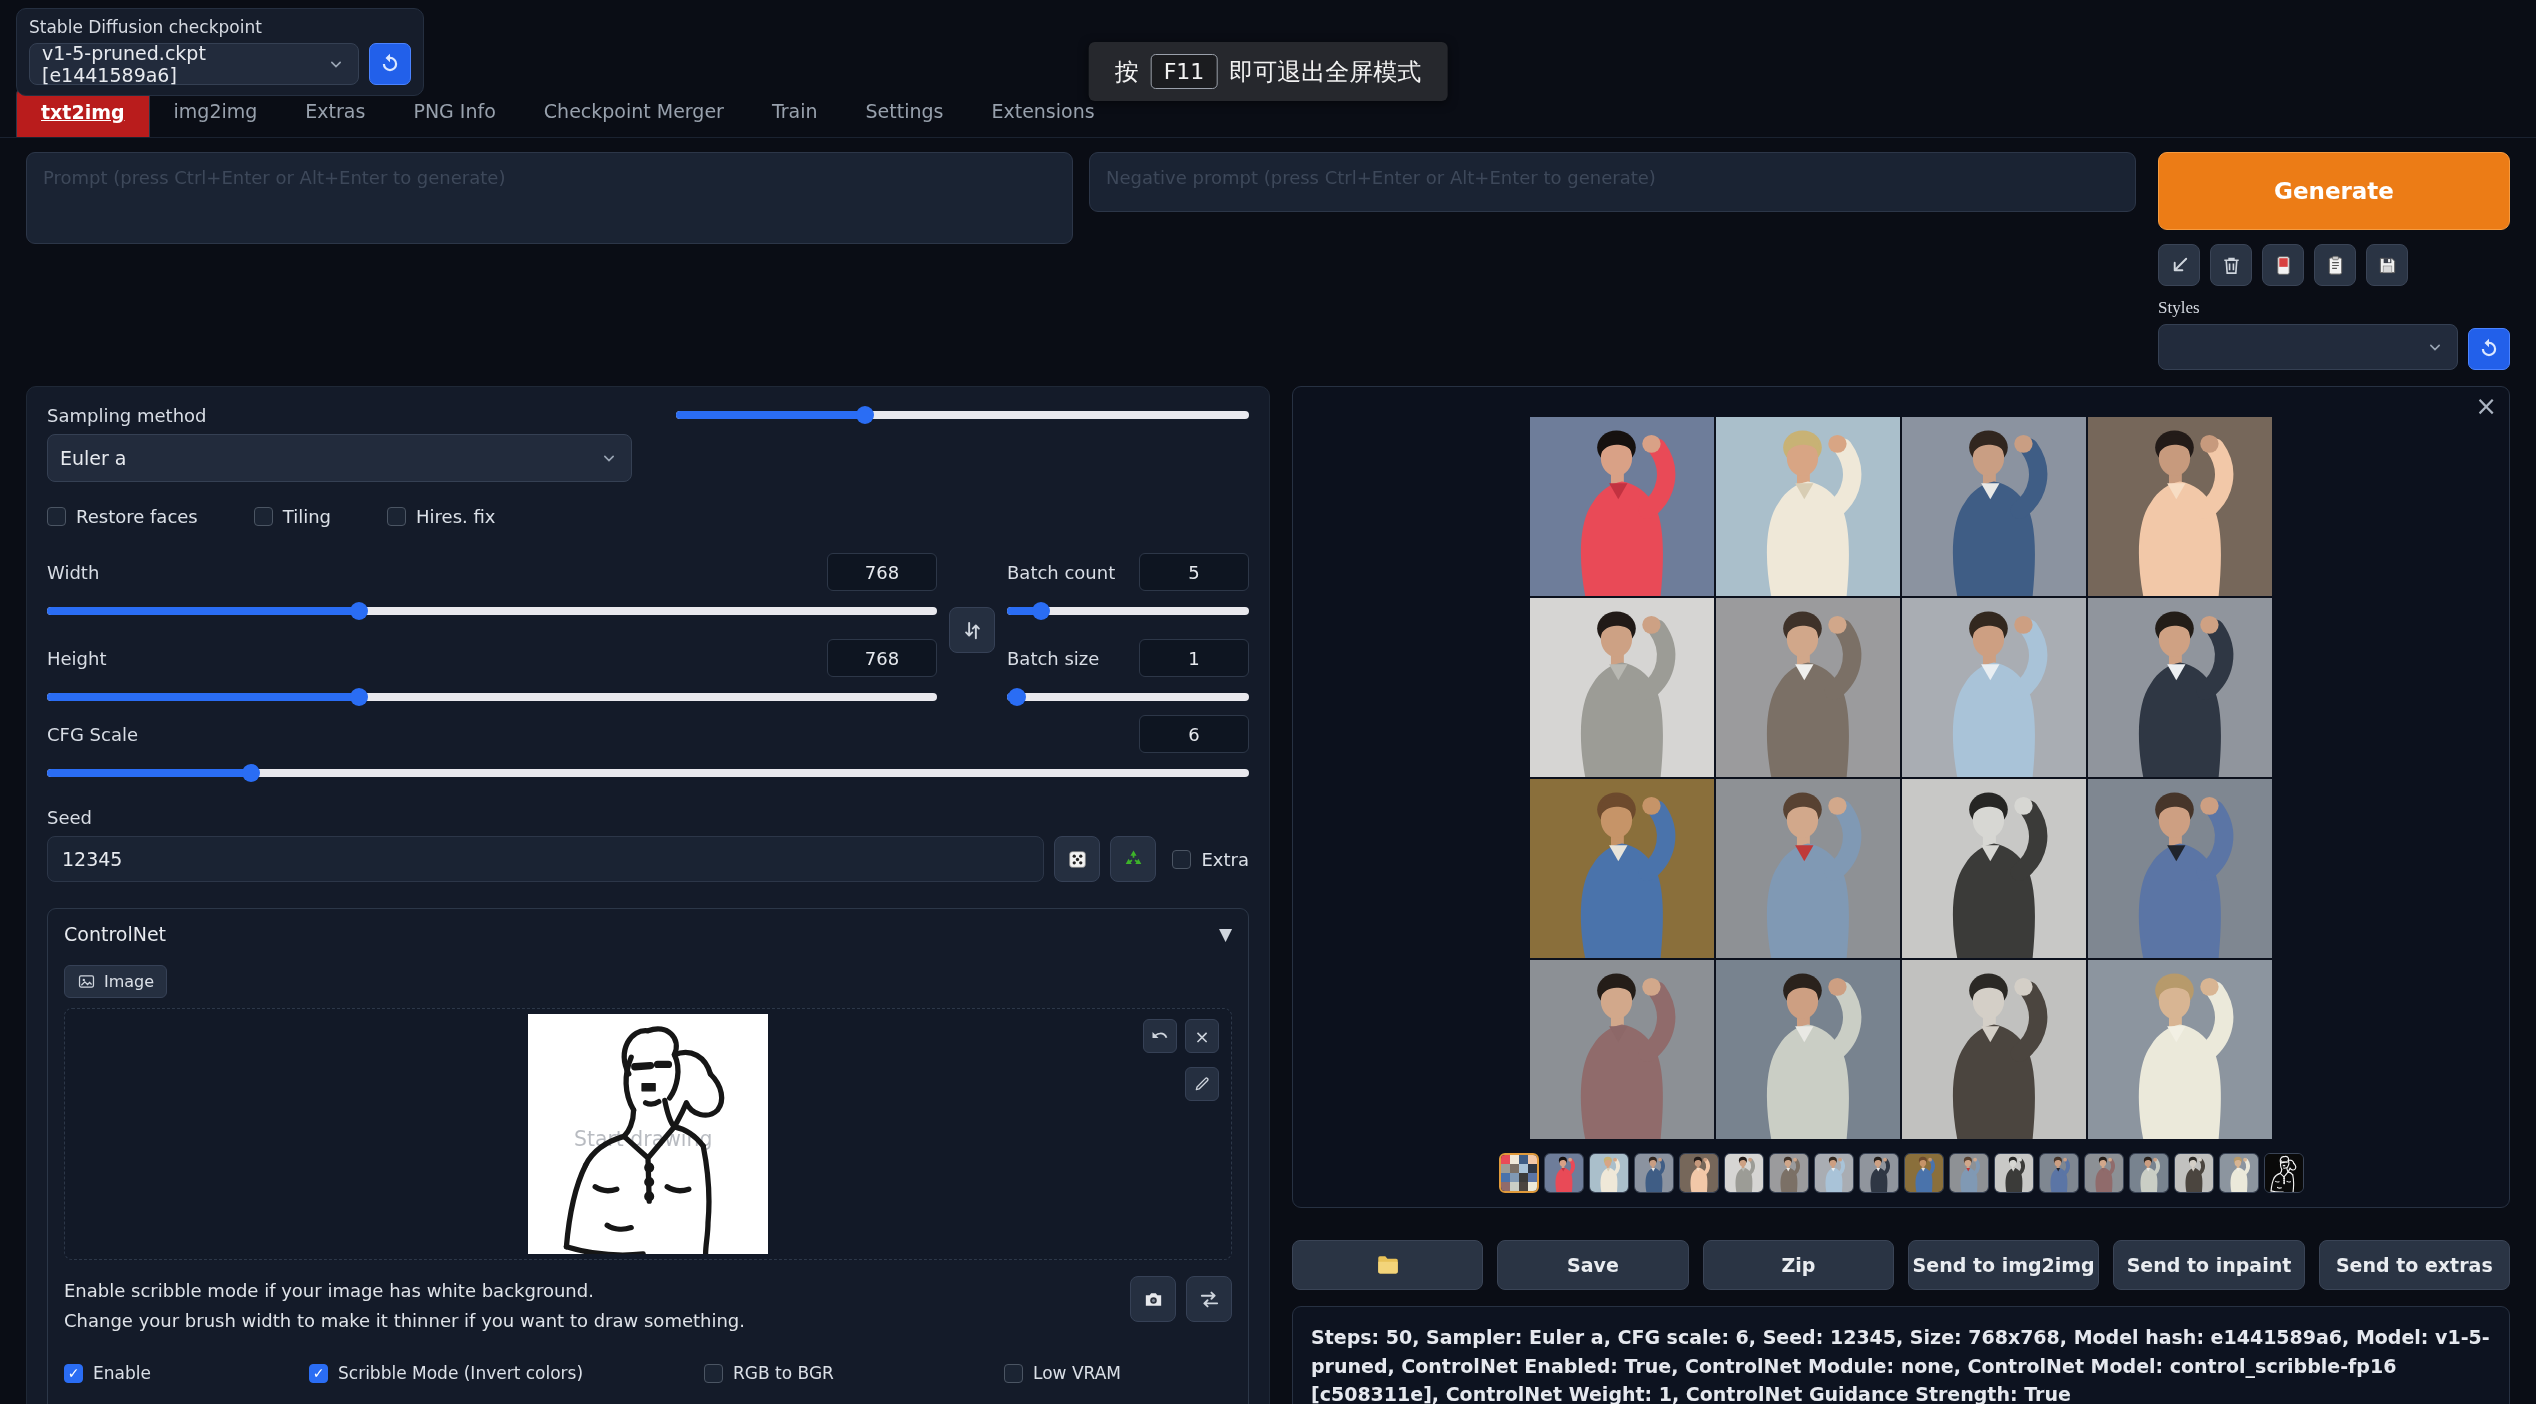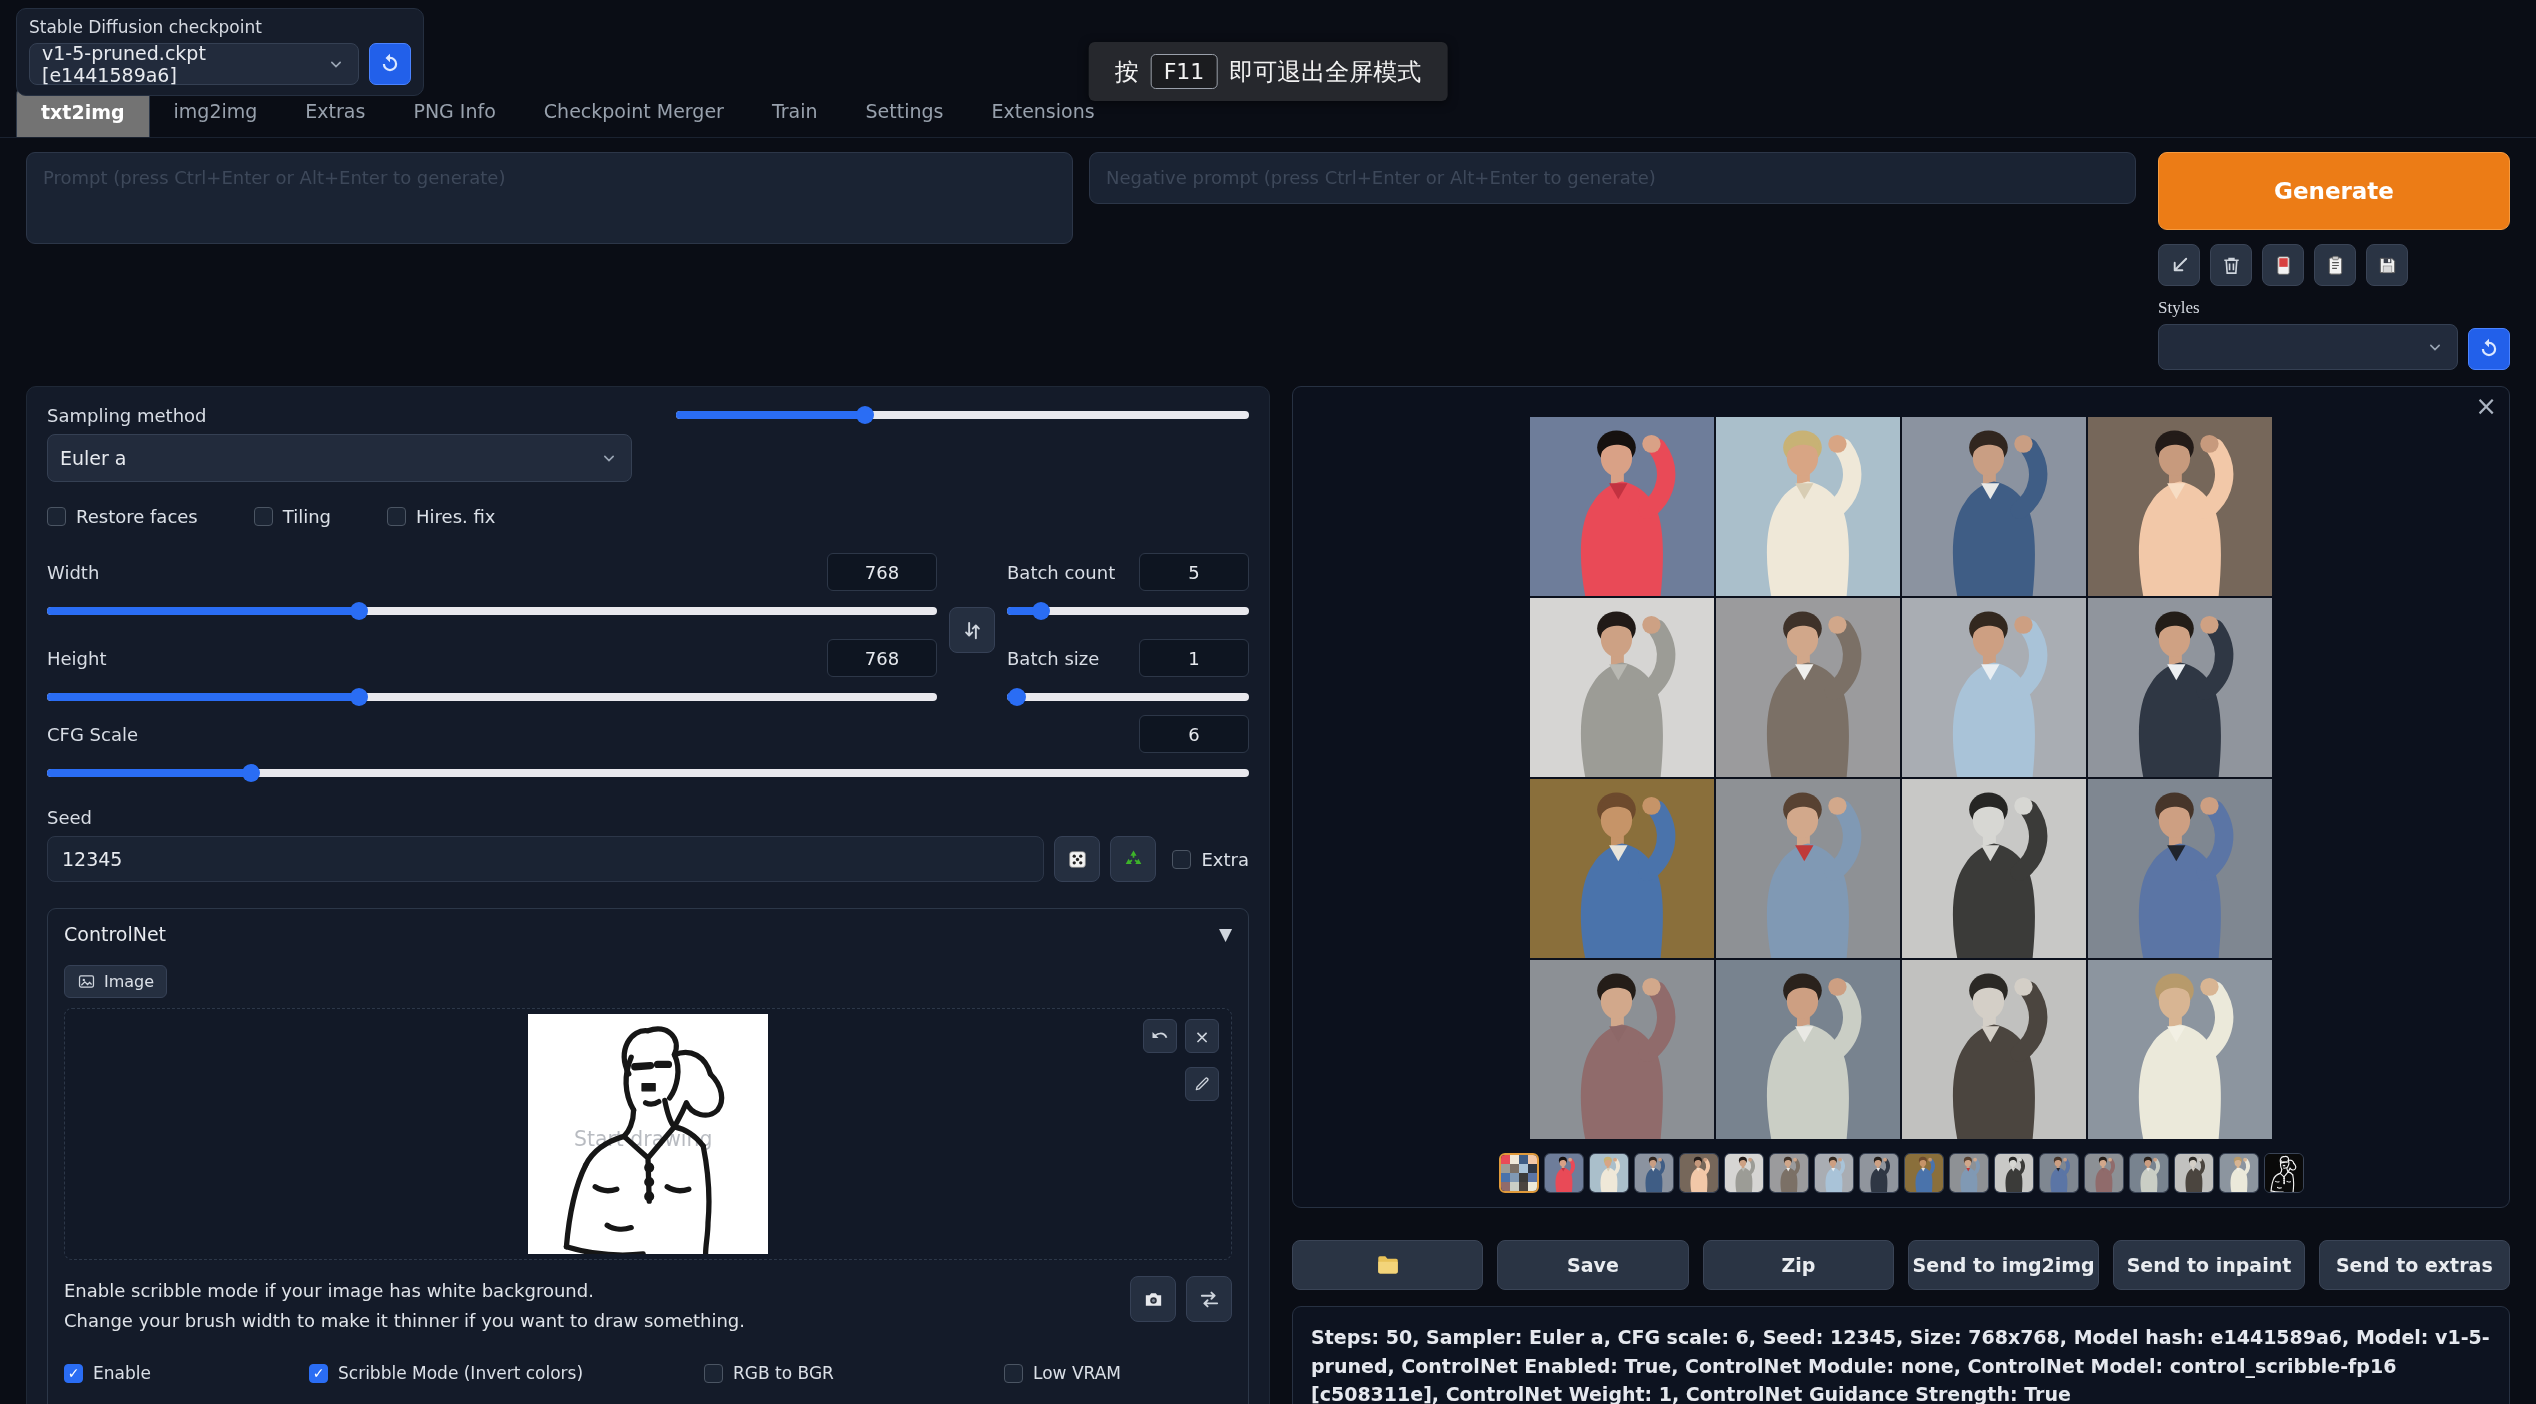--- a/index.html
+++ b/index.html
@@ -16,29 +16,29 @@
   .ckpt-select { width:330px; }
   .select svg.chev { width:20px; height:20px; flex:none; }
   .btn-blue { width:42px; height:42px; flex:none; background:#2260ea; border:1px solid #4b83ff; border-radius:7px; display:flex; align-items:center; justify-content:center; }
   .btn-blue svg { width:24px; height:24px; }
   .toast { position:absolute; left:50%; transform:translateX(-50%); top:42px; z-index:9; background:#26282d; border-radius:6px; padding:12px 26px; display:flex; align-items:center; gap:12px; font-size:24px; color:#f2f2f2; box-shadow:0 2px 10px rgba(0,0,0,.5); }
   .toast .key { border:1px solid #9aa0aa; border-radius:5px; background:#1b1c1f; padding:4px 12px; font-size:22px; }
 
   
   .tabs { display:flex; padding:0 16px; border-bottom:1px solid #1a2230; }
   .tab { font-size:19px; color:#98a1ad; padding:14px 24px; cursor:pointer; }
-  .tab.active { color:#fff; font-weight:bold; background:#737373; border:1px solid #2c3748; border-bottom:none; border-radius:9px 9px 0 0; }
+  .tab.active { color:#fff; font-weight:bold; background:#b91c1c; border:1px solid #2c3748; border-bottom:none; border-radius:9px 9px 0 0;text-decoration:underline; }
 
   .content { padding:14px 26px 0; }
 
   
   .top-row { display:flex; gap:22px; }
   .prompts { flex:1; display:flex; flex-direction:row; gap:16px; }
   textarea.prompt { width:100%; height:92px; background:#1a2333; border:1px solid #2c3648; border-radius:9px; padding:14px 16px; font-size:18px; color:#e7eaef; resize:none; outline:none; }
-  textarea.prompt.neg { height:52px; }
+  textarea.prompt.neg { height:60px; }
   textarea.prompt::placeholder { color:#57627596; }
   .gen-col { width:352px; flex:none; }
   .generate { width:100%; height:78px; background:#ec7c16; border:1px solid #f79b3f; border-radius:9px; color:#fff; font-size:23px; font-weight:bold; }
   .tools { display:flex; gap:10px; margin-top:14px; }
   .tool-btn { width:42px; height:42px; background:#2a3444; border:1px solid #3a4456; border-radius:8px; display:flex; align-items:center; justify-content:center; }
   .tool-btn svg { width:23px; height:23px; }
   .styles-label { font-size:17px; color:#d6dae2; margin:12px 0 6px;font-family:Liberation Serif, serif; }
   .styles-row { display:flex; gap:10px; align-items:flex-end; }
   .styles-select { flex:1; height:46px; }
 

